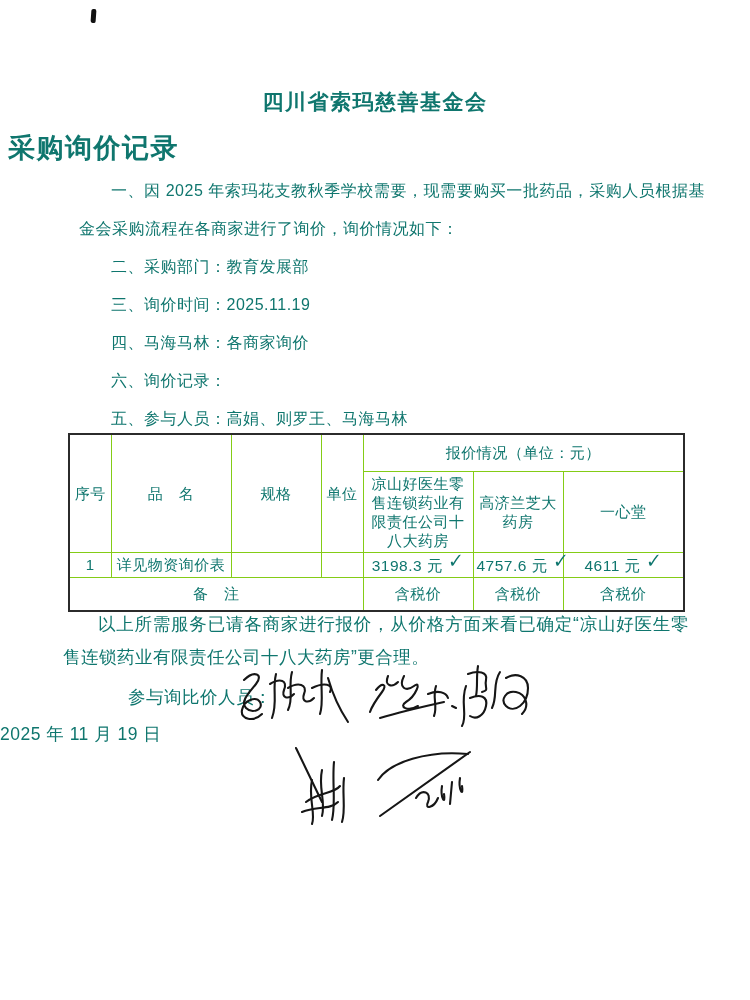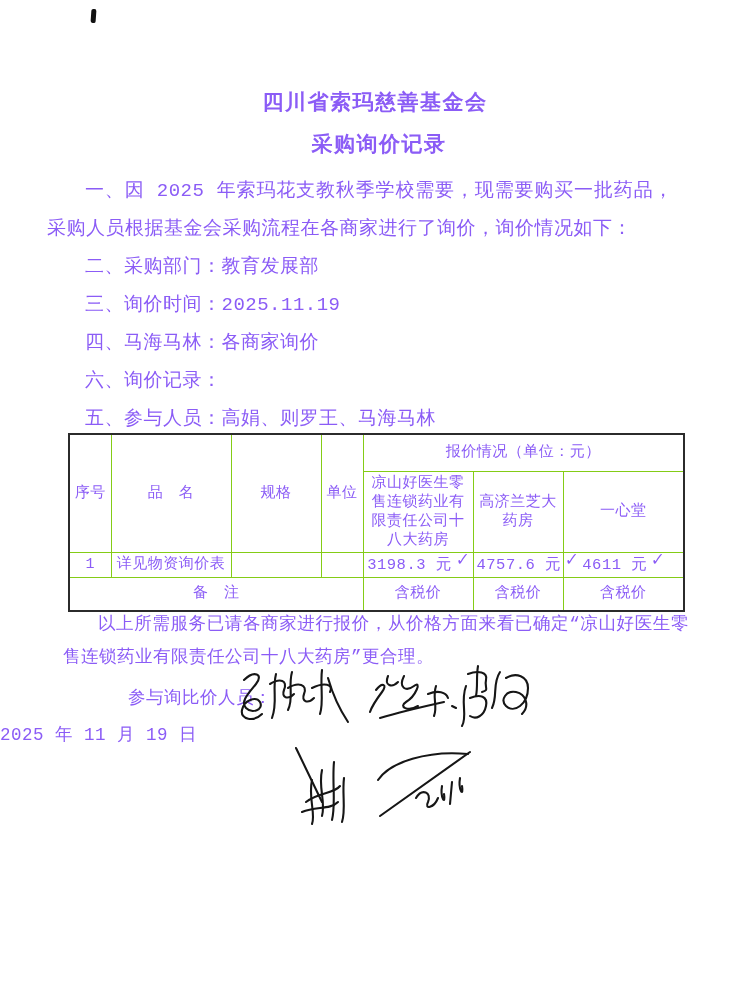--- a/index.html
+++ b/index.html
@@ -2,22 +2,22 @@
 <html><head>
 <meta charset="utf-8">
 <style>
   * { margin: 0; padding: 0; box-sizing: border-box; }
   html, body { background: #ffffff; }
   .page {
     position: relative;
     width: 750px;
     height: 1000px;
     background: #ffffff;
-    font-family: Liberation Mono, monospace;
-    color: #8b5cf6;
+    font-family: Liberation Sans, sans-serif;
+    color: #0f766e;
     overflow: hidden;
   }
   .tick-mark {
     position: absolute;
     left: 91px; top: 9px;
     width: 5px; height: 14px;
     background: #121212;
     border-radius: 2px;
     transform: rotate(4deg);
   }
@@ -25,29 +25,29 @@
     position: absolute;
     top: 88px; left: 0; right: 0;
     text-align: center;
     font-size: 21px;
     font-weight: 700;
     letter-spacing: 1.5px;
   }
   .doc-subtitle {
     position: absolute;
     top: 130px; left: 8px; right: 0;
-    text-align: center;
-    font-size: 21px;
+    text-align: left;
+    font-size: 27px;
     font-weight: 700;
     letter-spacing: 1.5px;
   }
   .intro-block {
     position: absolute;
-    top: 172px; left: 47px; width: 626px;
-    font-size: 19px;
+    top: 172px; left: 79px; width: 626px;
+    font-size: 16px;
     line-height: 38px;
     letter-spacing: 0.5px;
   }
   .intro-para {
     text-indent: 2em;
     text-align: justify;
   }
   .list-item { white-space: nowrap; }
   .list-indent { display: inline-block; width: 2em; }
   .quote-table {

